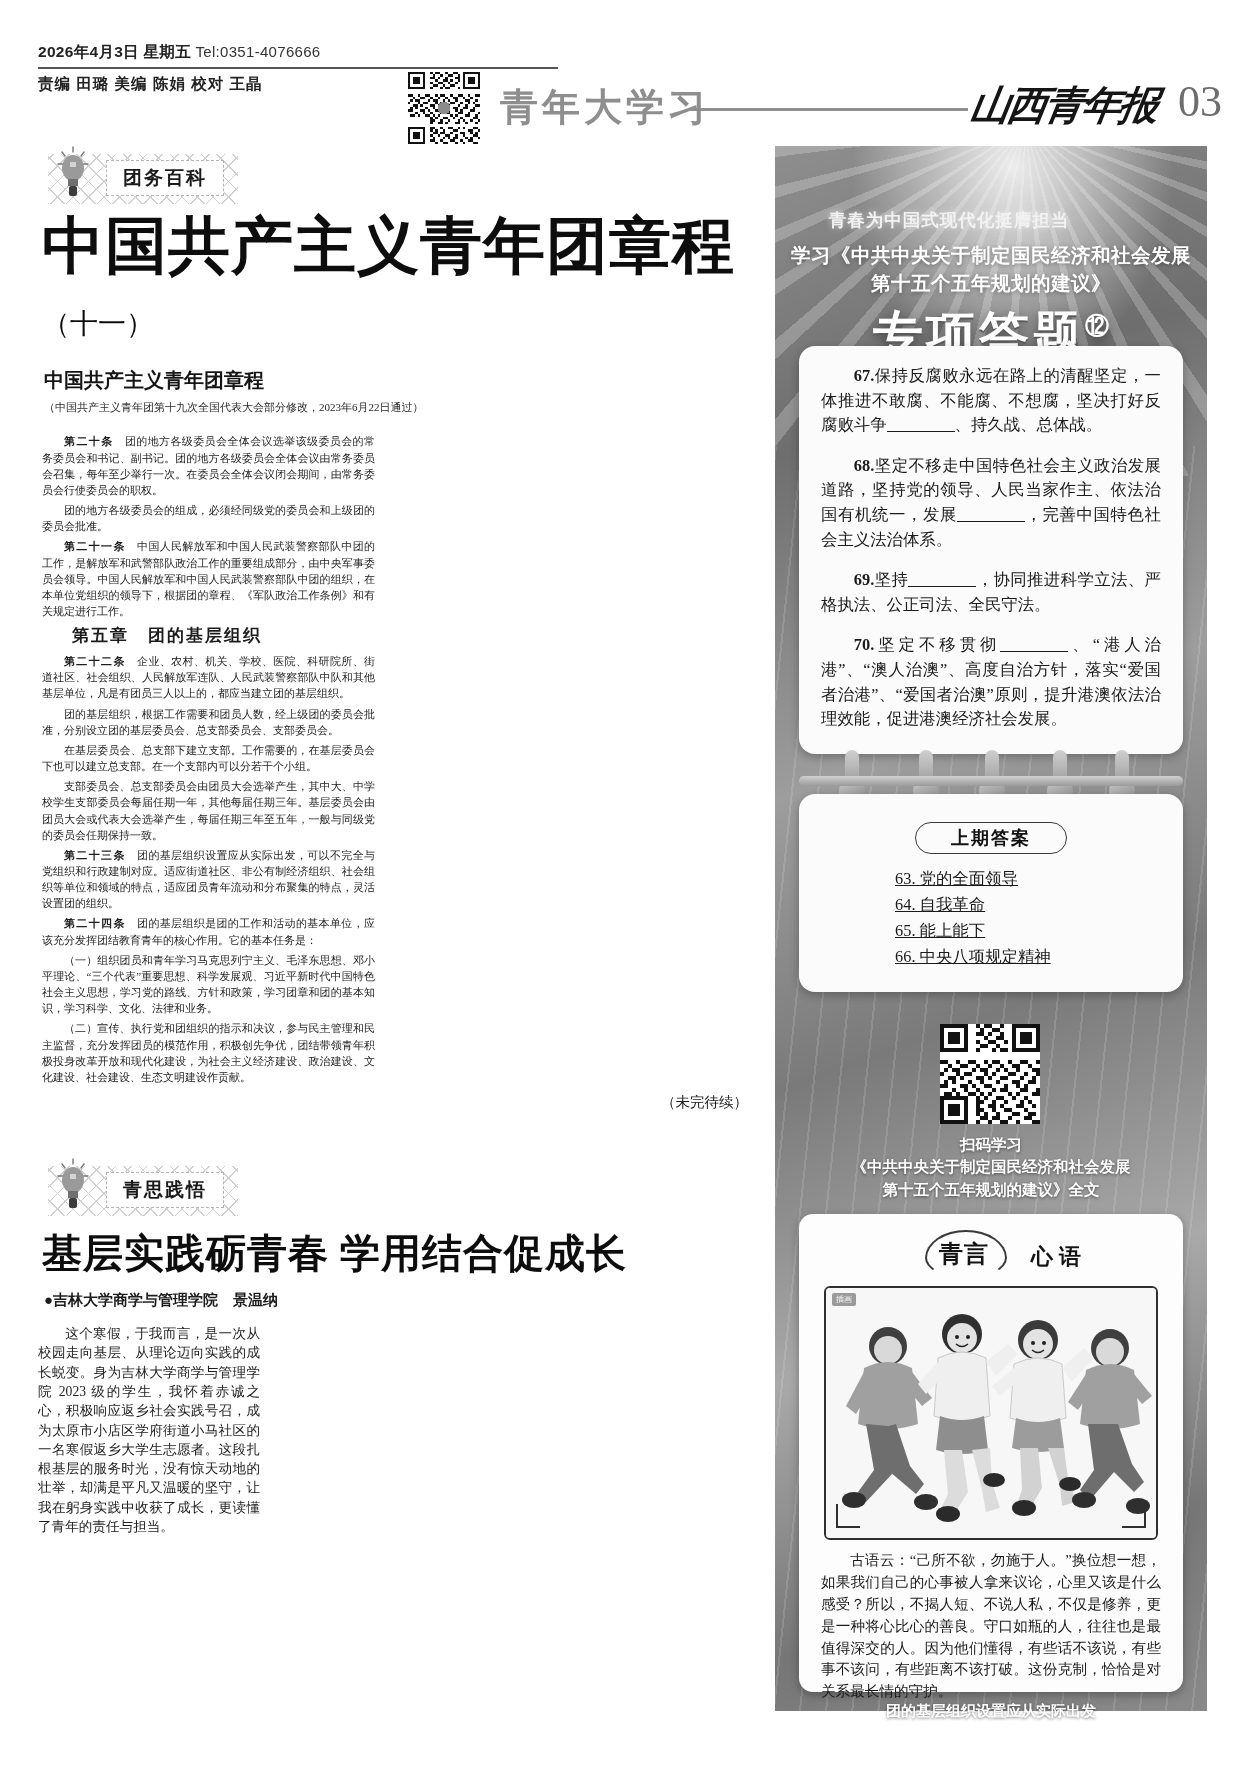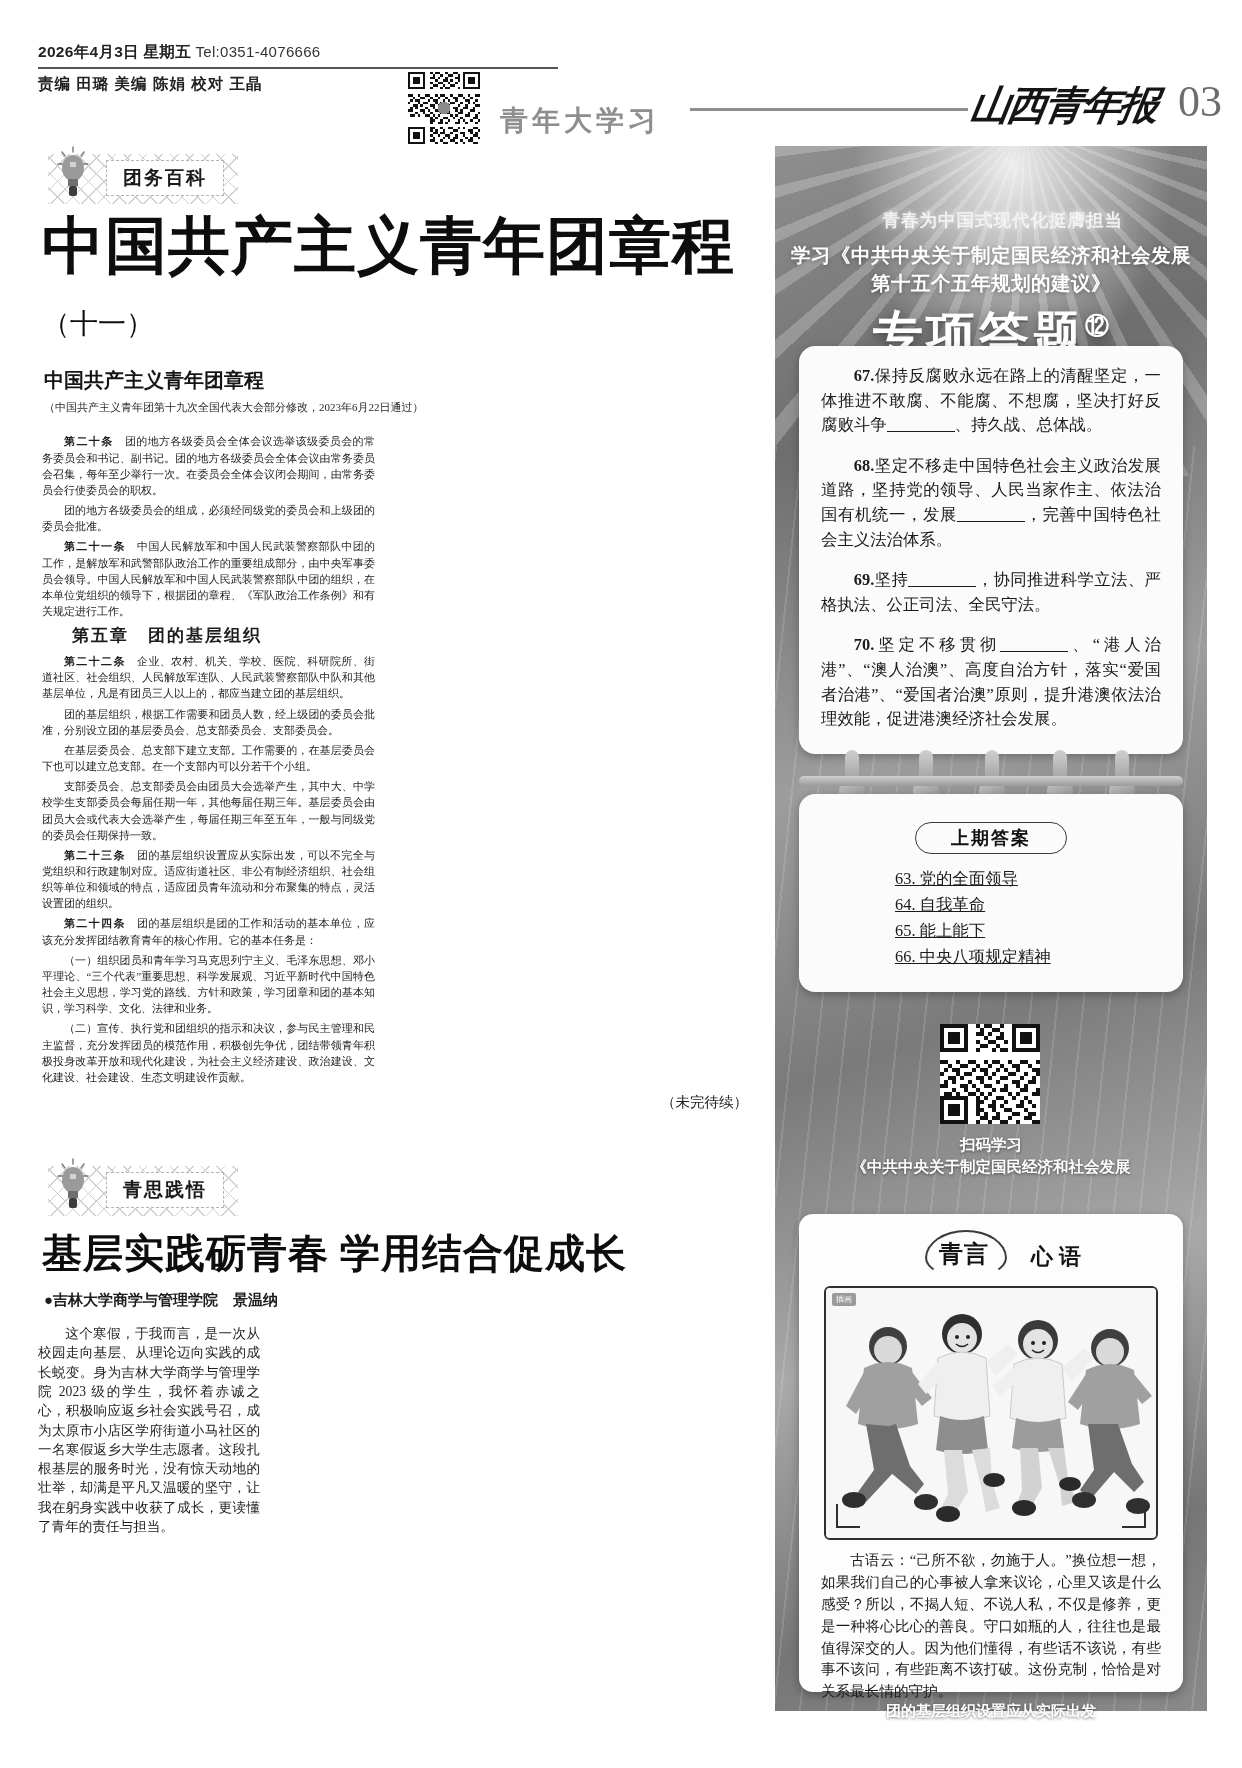--- a/index.html
+++ b/index.html
@@ -8,21 +8,21 @@
 
   
   .masthead{position:absolute;left:0;top:34px;width:1242px;height:96px;}
   .mh-left{position:absolute;left:38px;top:8px;width:560px;}
   .mh-date{font-family:"Liberation Sans","DejaVu Sans",sans-serif;font-size:15.5px;font-weight:600;letter-spacing:.3px;color:#222;}
   .mh-date .tel{font-weight:400;font-size:15px;color:#333;}
   .mh-rule{width:520px;height:2px;background:#555;margin:4px 0 5px 0;}
   .mh-credits{font-family:"Liberation Sans","DejaVu Sans",sans-serif;font-size:15.5px;font-weight:600;color:#222;letter-spacing:1px;}
 
   .mh-qr{position:absolute;left:408px;top:38px;width:72px;height:72px;}
-  .mh-title{position:absolute;left:500px;top:48px;font-size:28px;font-weight:700;color:#8e8e8e;letter-spacing:4px;font-family:Liberation Mono, monospace;margin-top:20px;}
+  .mh-title{position:absolute;left:500px;top:48px;font-size:38px;font-weight:700;color:#8e8e8e;letter-spacing:4px;font-family:Liberation Mono, monospace;}
   .mh-dash{position:absolute;left:690px;top:74px;width:278px;height:3px;background:#8e8e8e;}
   .mh-paper{position:absolute;right:86px;top:44px;font-size:40px;font-weight:700;color:#151515;font-style:italic;font-family:"Liberation Serif","DejaVu Serif",serif;letter-spacing:-3px;transform:skewX(-9deg);}
   .mh-pageno{position:absolute;right:20px;top:42px;font-size:44px;font-weight:400;color:#6d6d6d;font-family:"Liberation Serif","DejaVu Serif",serif;}
 
   
   .main{position:absolute;left:38px;top:146px;width:710px;}
 
   .badge-wrap{position:relative;height:62px;margin-bottom:6px;}
   .badge-lattice{position:absolute;left:10px;top:8px;width:190px;height:50px;
     background:
@@ -53,21 +53,21 @@
   
   .rail{position:absolute;left:775px;top:146px;width:432px;height:1565px;
     background:linear-gradient(160deg,#8f8f8f 0%,#6e6e6e 18%,#9d9d9d 38%,#7a7a7a 55%,#a9a9a9 72%,#767676 88%,#8a8a8a 100%);}
   .rail-rays{position:absolute;left:0;top:0;width:432px;height:330px;
     background:
       radial-gradient(ellipse at 55% 6%, rgba(255,255,255,.85) 0%, rgba(255,255,255,0) 48%),
       repeating-conic-gradient(from 200deg at 58% -6%, rgba(255,255,255,.22) 0deg 2.5deg, rgba(255,255,255,0) 2.5deg 9deg);}
   .rail-shine{position:absolute;left:0;top:300px;width:432px;height:1265px;
     background:repeating-linear-gradient(96deg, rgba(255,255,255,.13) 0 2px, rgba(255,255,255,0) 2px 26px);}
 
-  .rail-kicker{position:absolute;top:62px;width:348px;text-align:right;color:#f2f2f2;
+  .rail-kicker{position:absolute;top:62px;width:348px;text-align:center;color:#f2f2f2;
     font-family:"Liberation Sans","DejaVu Sans",sans-serif;font-size:17.5px;font-weight:700;letter-spacing:1px;
     text-shadow:0 0 7px rgba(255,255,255,.55);}
   .rail-sub{position:absolute;top:96px;width:400px;left:16px;text-align:center;color:#fff;
     font-family:"Liberation Sans","DejaVu Sans",sans-serif;font-size:19.5px;font-weight:700;line-height:1.42;letter-spacing:.5px;
     text-shadow:0 1px 4px rgba(0,0,0,.35);}
   .rail-big{position:absolute;top:156px;width:432px;text-align:center;color:#ffffff;
     font-size:50px;font-weight:700;letter-spacing:3px;font-family:"Liberation Serif","DejaVu Serif",serif;
     text-shadow:0 2px 0 #5a5a5a,0 4px 12px rgba(0,0,0,.45);}
   .rail-big .circnum{font-size:24px;vertical-align:super;letter-spacing:0;}
 
@@ -551,20 +551,21 @@
           <rect x="12" y="24" width="1" height="1"></rect>
           <rect x="15" y="24" width="2" height="1"></rect>
           <rect x="19" y="24" width="1" height="1"></rect>
           <rect x="23" y="24" width="2" height="1"></rect>
       </g>
     </svg>
 
     <div class="rail-qr-cap">
       <div>扫码学习</div>
       <div>《中共中央关于制定国民经济和社会发展</div>
+      <div>第十五个五年规划的建议》全文</div>
     </div>
 
     <div class="quote-card">
       <div class="qc-head">
         <div class="qc-brush"></div>
         <div class="qc-t1">青言</div>
         <div class="qc-t2">心语</div>
       </div>
 
       <div class="qc-illus">

